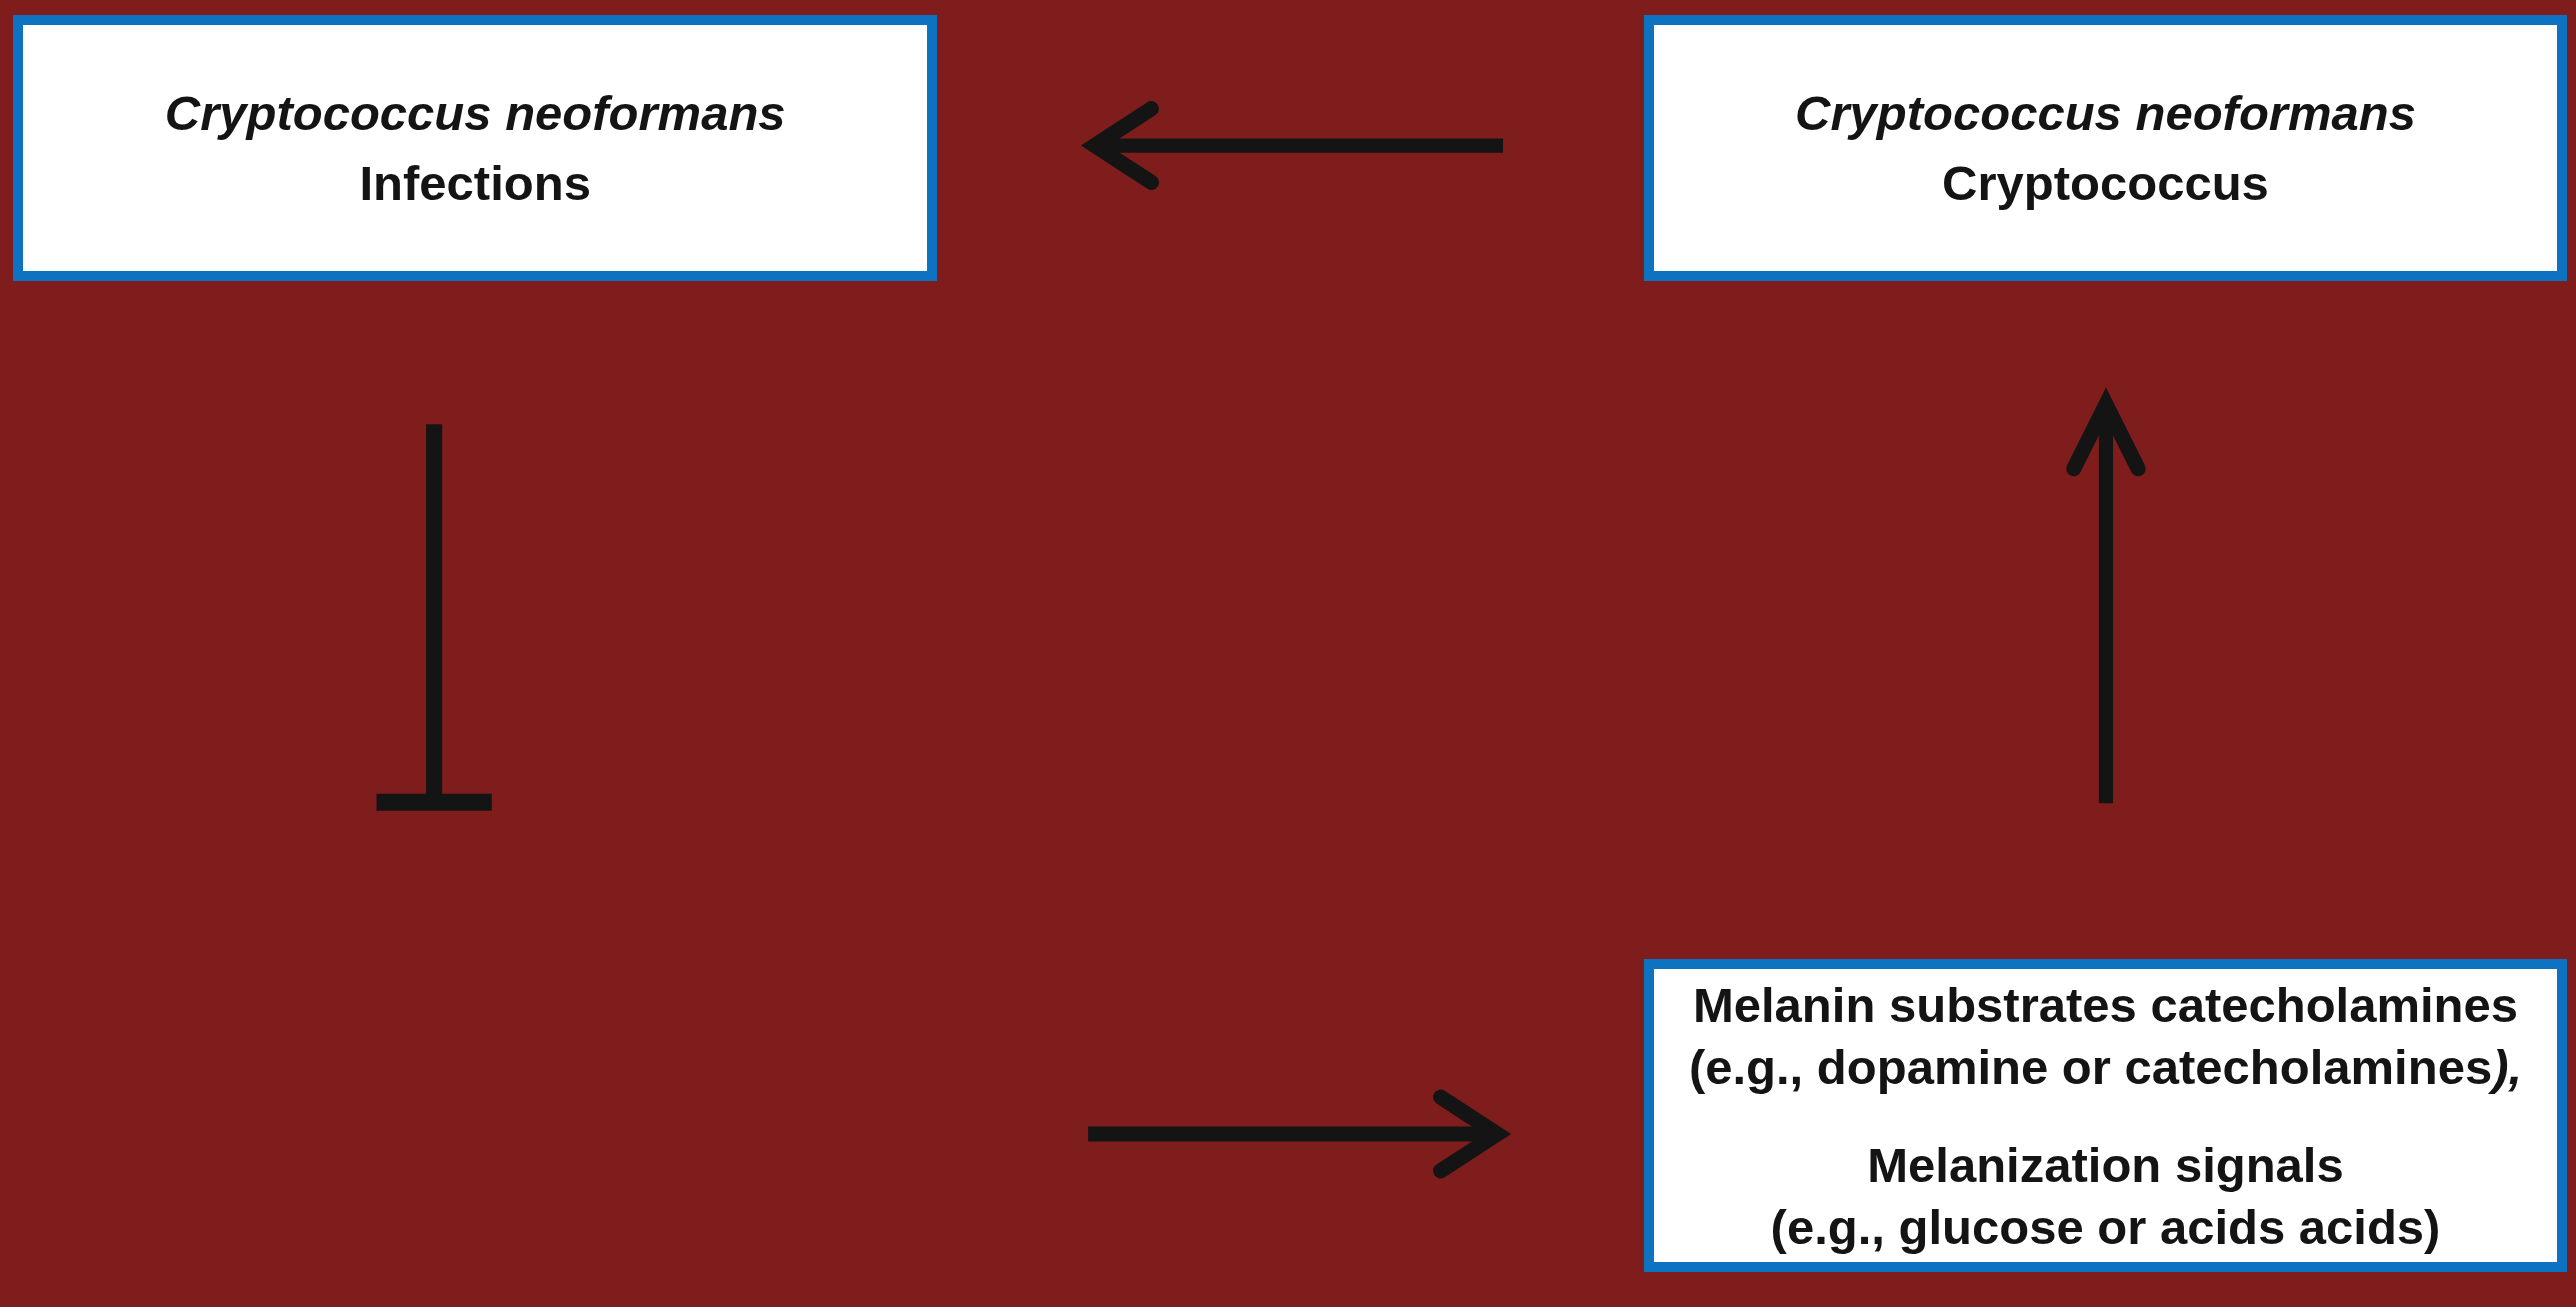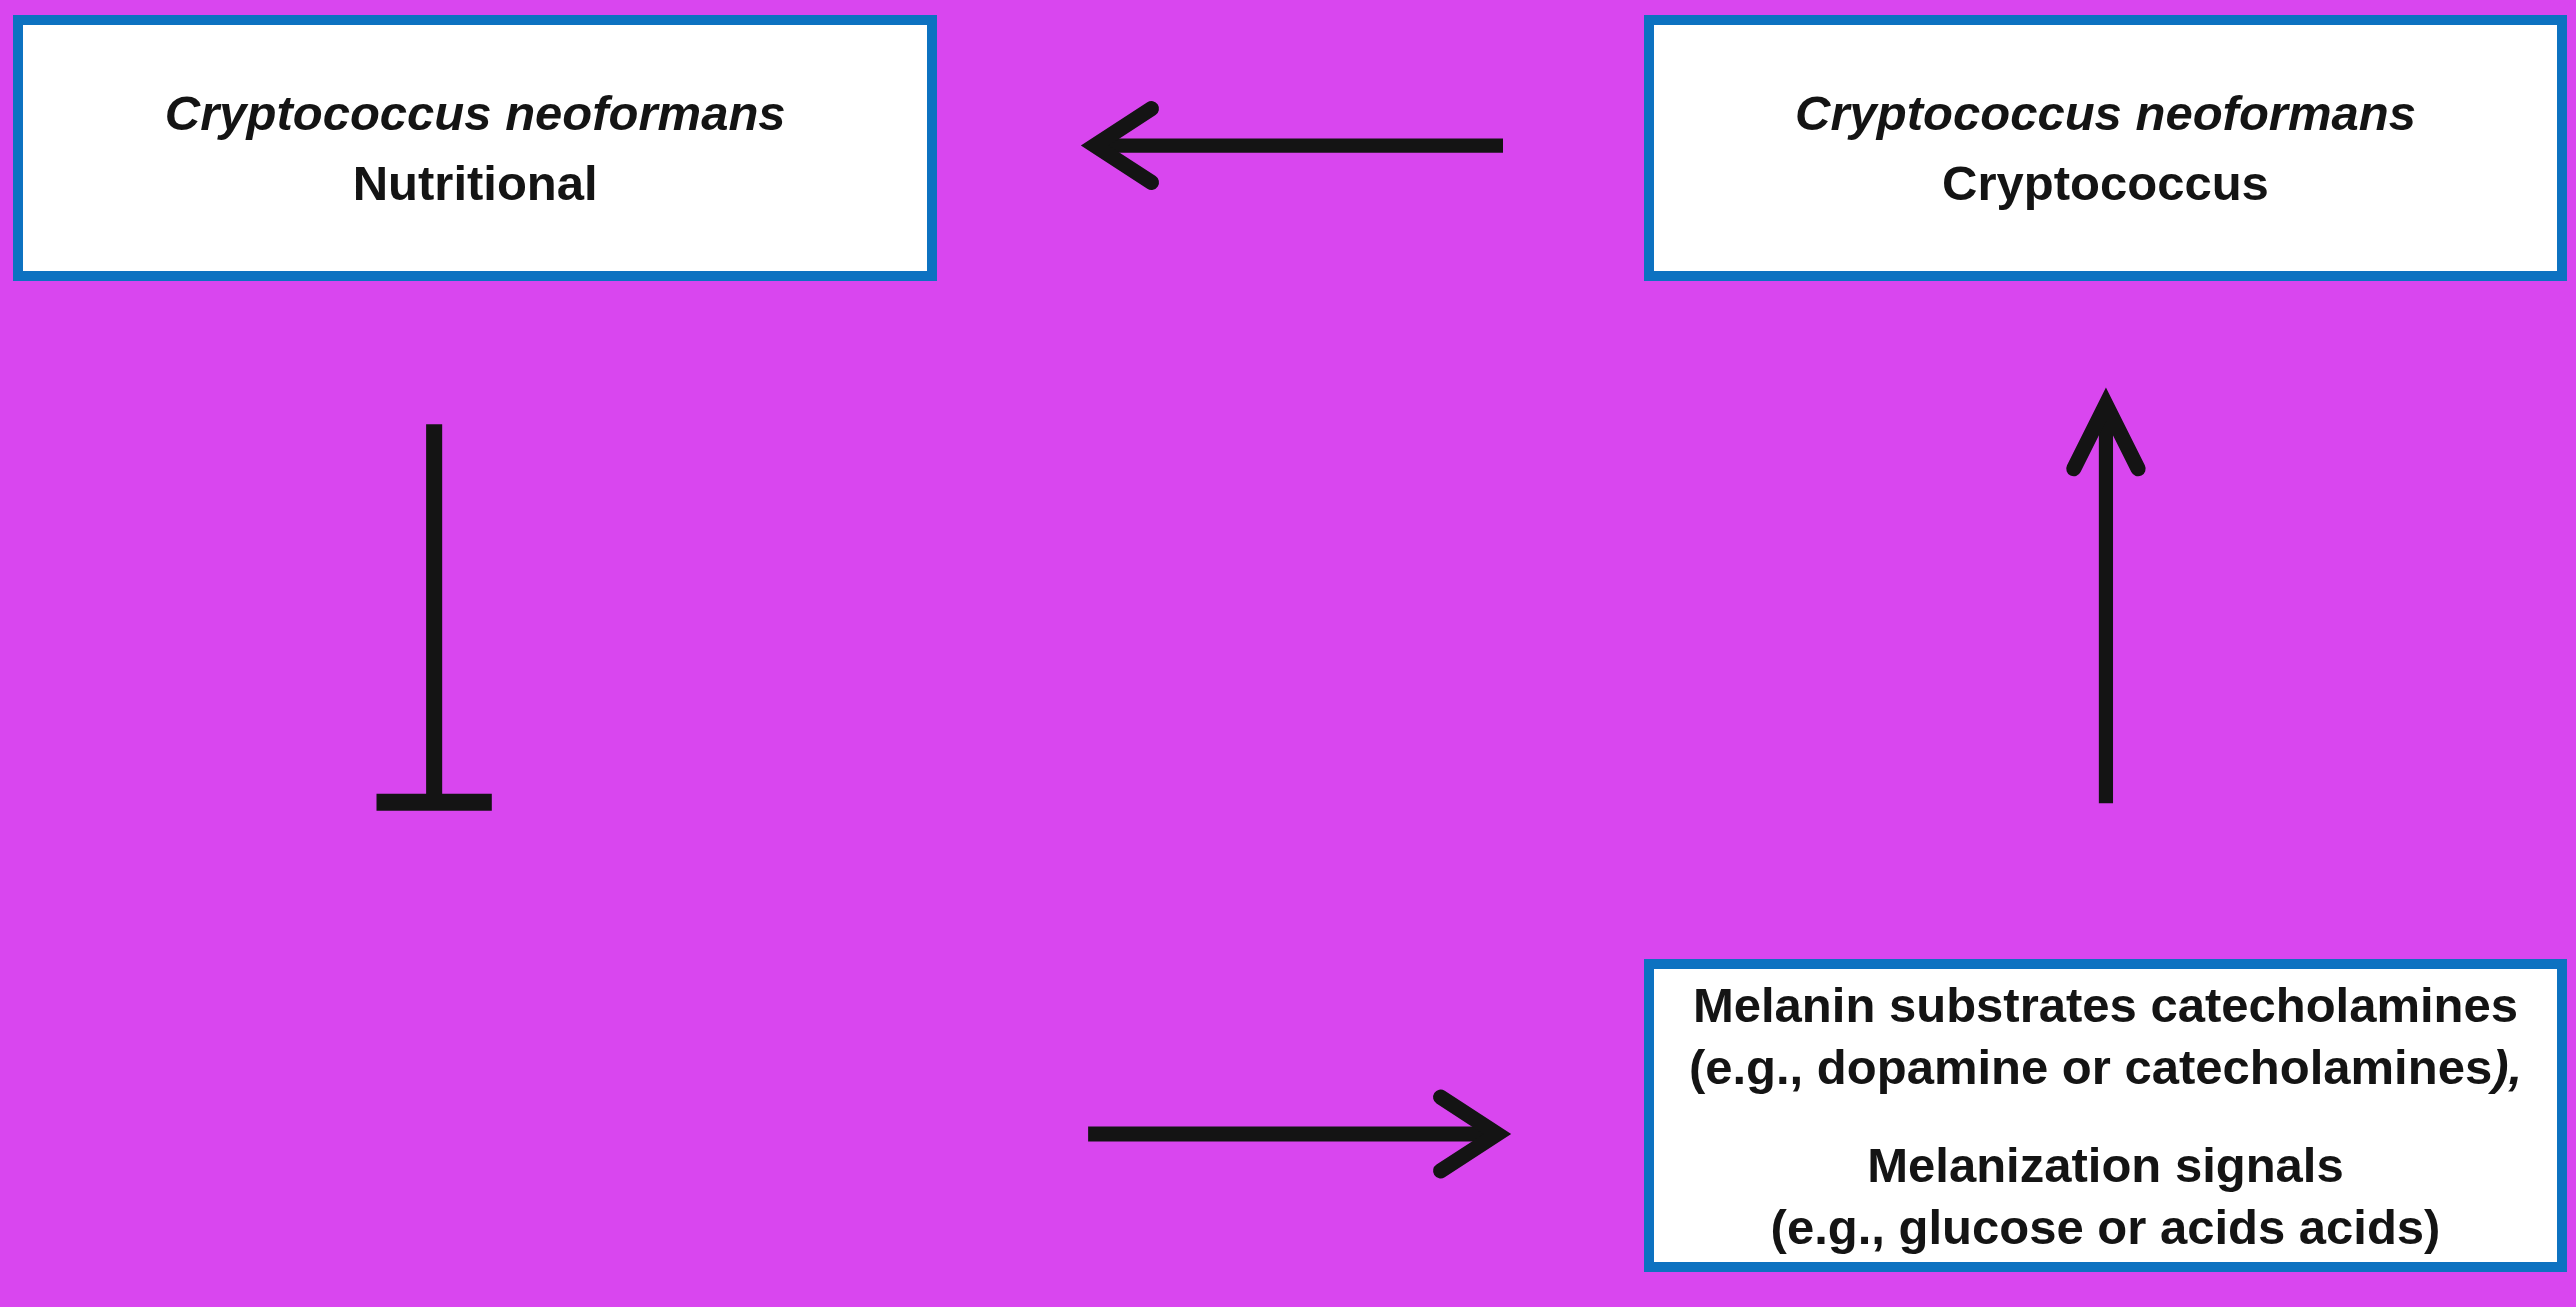--- a/index.html
+++ b/index.html
@@ -8,21 +8,21 @@
     width: 2576px;
     height: 1307px;
     background: #ffffff;
     font-family: "Liberation Sans", "DejaVu Sans", sans-serif;
     color: #141414;
   }
   .canvas {
     position: relative;
     width: 2576px;
     height: 1307px;
-    background: #d946ef;
+    background: #7f1d1d;
     overflow: hidden;
   }
   svg.connectors {
     position: absolute;
     left: 0;
     top: 0;
     width: 2576px;
     height: 1307px;
     pointer-events: none;
   }
@@ -69,21 +69,21 @@
     </g>
 
     <g stroke="#141414" fill="none">
       <line x1="2228" y1="850" x2="2228" y2="438" stroke-width="15"></line>
       <path d="M2194 496 L2228 428 L2262 496" stroke-width="16" stroke-linecap="round" stroke-linejoin="miter"></path>
     </g>
   </svg>
 
   <div class="node node-tl">
     <div class="species">Cryptococcus neoformans</div>
-    <div>Nutritional</div>
+    <div>Infections</div>
   </div>
 
   <div class="node node-tr">
     <div class="species">Cryptococcus neoformans</div>
     <div>Cryptococcus</div>
   </div>
 
 
   <div class="node node-br">
     <div>Melanin substrates catecholamines</div>

